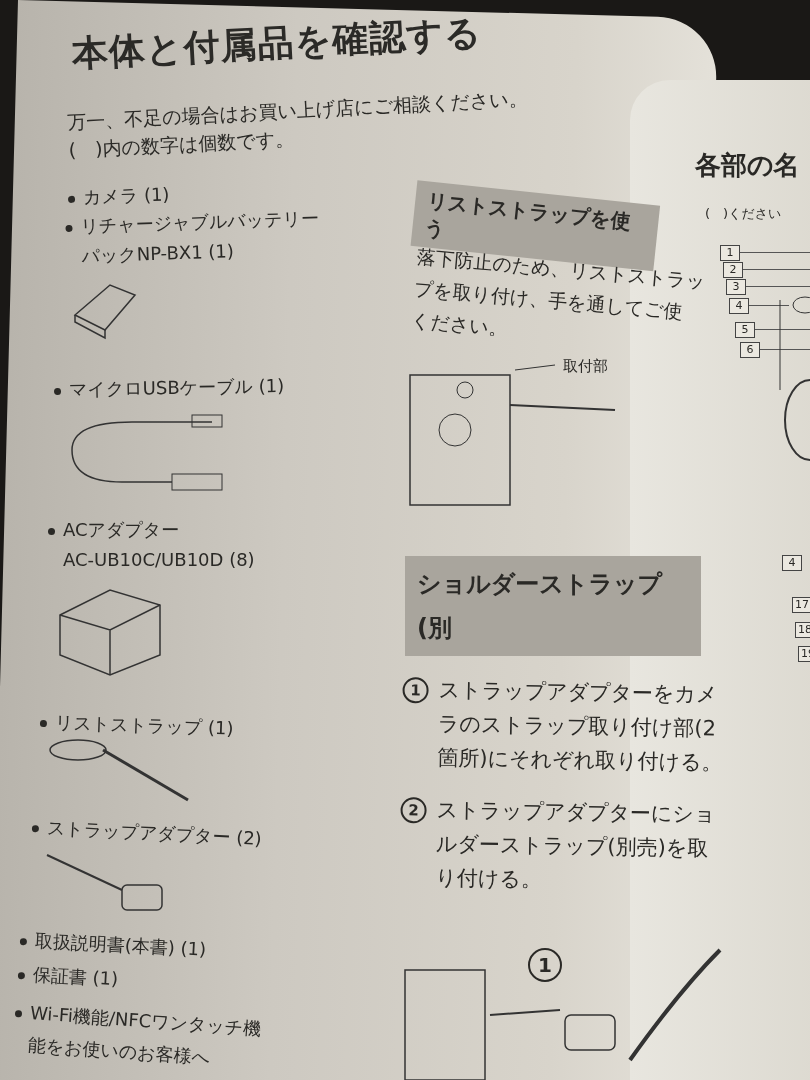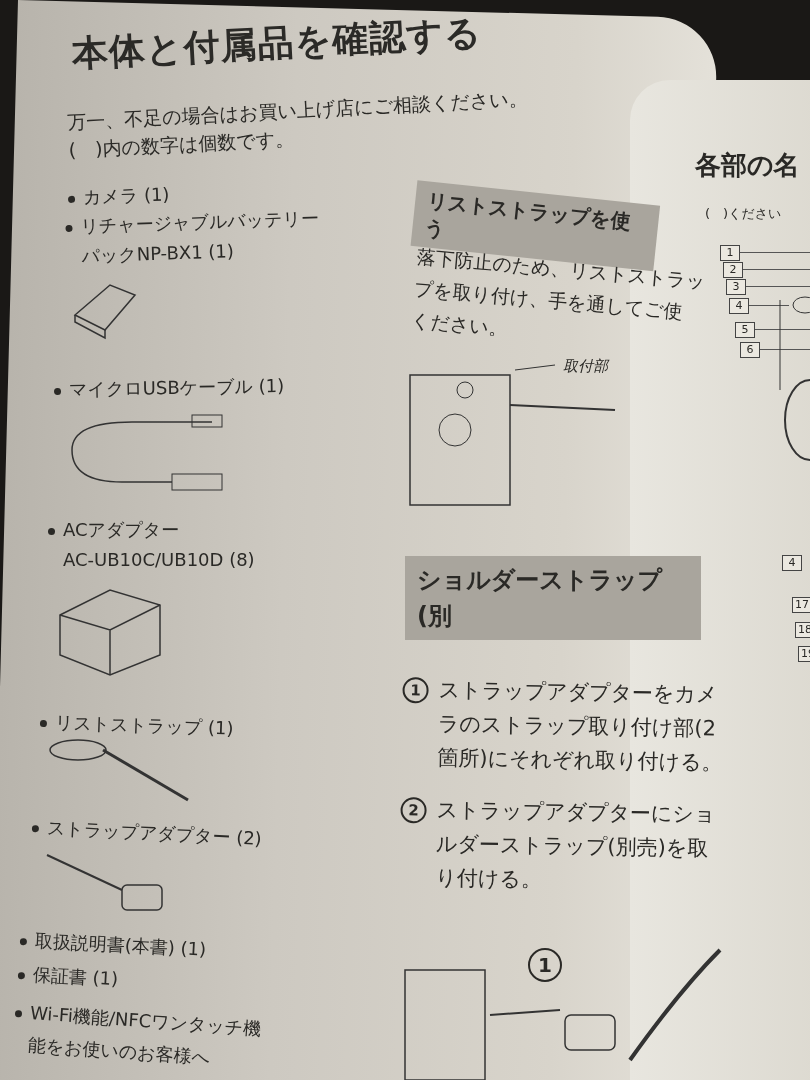--- a/index.html
+++ b/index.html
@@ -69,30 +69,30 @@
   <div class="acc" style="left:20px;top:928px;transform:rotate(3deg);font-size:18px;"><span class="dot"></span><span>取扱説明書(本書) (1)</span></div>
   <div class="acc" style="left:18px;top:962px;transform:rotate(3deg);font-size:18px;"><span class="dot"></span><span>保証書 (1)</span></div>
   <div class="acc" style="left:14px;top:996px;transform:rotate(4deg);font-size:18px;line-height:32px;"><span class="dot"></span><span>Wi-Fi機能/NFCワンタッチ機</span><br><span style="padding-left:15px">能をお使いのお客様へ</span></div>
 
   <div class="section-head" style="left:414px;top:180px;width:220px;transform:rotate(6deg);font-size:20px;">リストストラップを使う</div>
   <div class="para" style="left:414px;top:240px;transform:rotate(5deg);">
     <div>落下防止のため、リストストラッ</div>
     <div>プを取り付け、手を通してご使</div>
     <div>ください。</div>
   </div>
-  <div class="para" style="left:563px;top:350px;font-size:15px;font-style:italic;">取付部</div>
+  <div class="para" style="left:563px;top:350px;font-size:15px;">取付部</div>
   <svg class="illus" style="left:405px;top:360px" width="220" height="150">
       <rect x="5" y="15" width="100" height="130" fill="none" stroke="#333" stroke-width="1.5"></rect>
       <circle cx="50" cy="70" r="16" fill="none" stroke="#333"></circle>
       <circle cx="60" cy="30" r="8" fill="none" stroke="#333"></circle>
       <path d="M105 45 L210 50" stroke="#333" stroke-width="2"></path>
       <path d="M110 10 L150 5" stroke="#333"></path>
     </svg>
 
-  <div class="section-head" style="left:405px;top:556px;width:272px;line-height:36px;">
+  <div class="section-head" style="left:405px;top:556px;width:272px;line-height:44px;">
     <div>ショルダーストラップ(別</div>
   </div>
   <div class="step" style="left:402px;top:672px;transform:rotate(1deg);">
     <span class="circ">1</span><span>ストラップアダプターをカメ</span><br>
     <span style="padding-left:36px">ラのストラップ取り付け部(2</span><br>
     <span style="padding-left:36px">箇所)にそれぞれ取り付ける。</span>
   </div>
   <div class="step" style="left:400px;top:792px;transform:rotate(1deg);">
     <span class="circ">2</span><span>ストラップアダプターにショ</span><br>
     <span style="padding-left:36px">ルダーストラップ(別売)を取</span><br>

